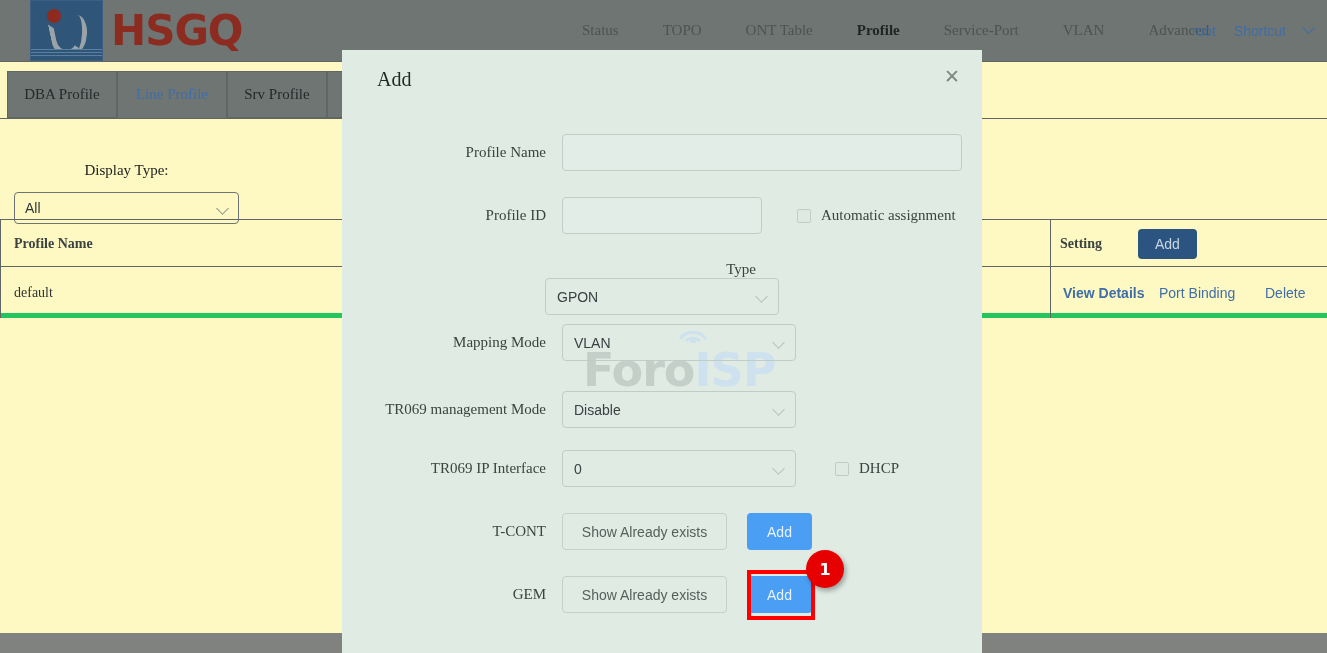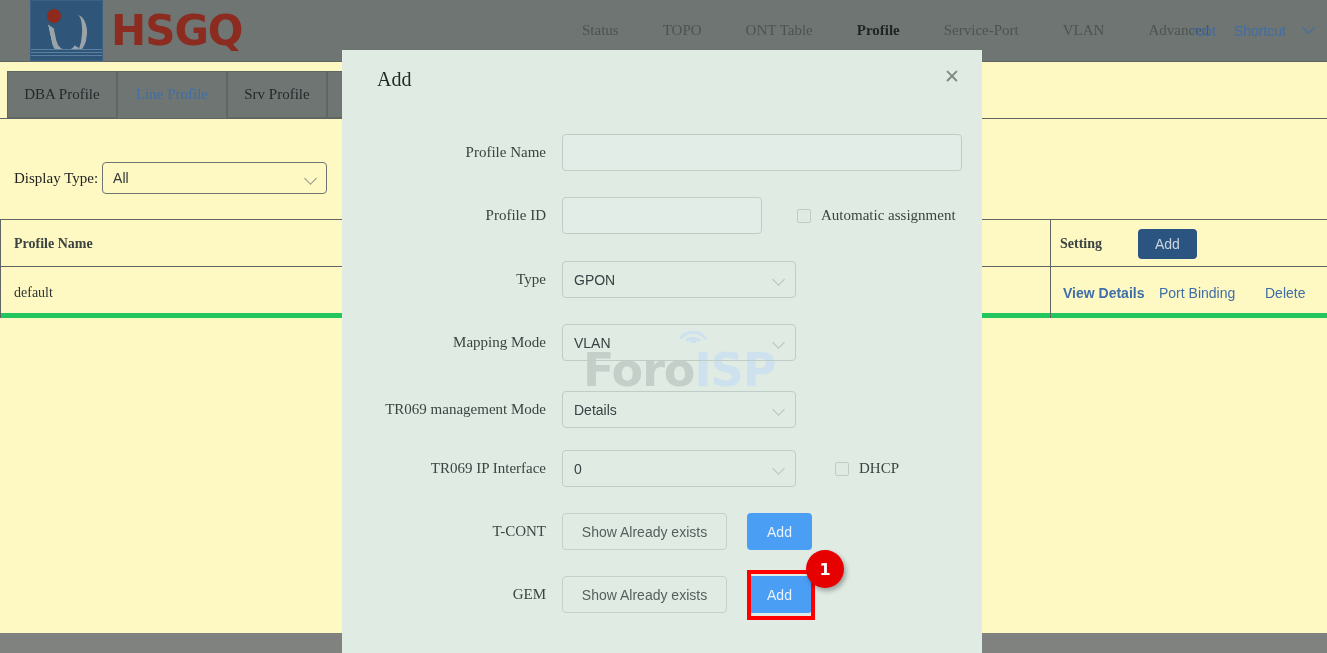--- a/index.html
+++ b/index.html
@@ -101,21 +101,21 @@
   }
   .tab.active { color: #3f6ea8; border-bottom-color: #6e7572; }
   #tabline {
     position: absolute; left: 0; top: 118px; width: 1327px; height: 1px;
     background: #5f6663;
   }
 
   
   #filter-row {
     position: absolute; left: 14px; top: 162px;
-    display: flex; align-items: center; gap: 4px;
+    display: flex; align-items: center; gap: 13px; flex-direction: column;
   }
   #filter-row .flabel { font-size: 15px; color: #222; }
   .select-box {
     border: 1px solid #6d7471; border-radius: 4px;
     height: 32px; display: flex; align-items: center;
     padding: 0 10px; position: relative;
     font-family: "Liberation Sans", sans-serif;
     font-size: 14px; color: #32383a;
     background: transparent;
   }
@@ -373,40 +373,40 @@
     <input class="ftext" style="width: 400px;" placeholder="">
   </div>
 
   <div class="frow" style="top:147px;">
     <div class="flabel2">Profile ID</div>
     <input class="ftext" style="width: 200px;" placeholder="">
     <span class="cbox" style="margin-left:35px;"></span>
     <span class="cblabel">Automatic assignment</span>
   </div>
 
-  <div class="frow" style="top:211px;">
+  <div class="frow" style="top:211px;flex-direction:column;">
     <div class="flabel2">Type</div>
     <div class="fselect">
       <span>GPON</span>
       <span class="arrow2"></span>
     </div>
   </div>
 
   <div class="frow" style="top:274px;">
     <div class="flabel2">Mapping Mode</div>
     <div class="fselect">
       <span>VLAN</span>
       <span class="arrow2"></span>
     </div>
   </div>
 
   <div class="frow" style="top:341px;">
     <div class="flabel2">TR069 management Mode</div>
     <div class="fselect">
-      <span>Details</span>
+      <span>Disable</span>
       <span class="arrow2"></span>
     </div>
   </div>
 
   <div class="frow" style="top:400px;">
     <div class="flabel2">TR069 IP Interface</div>
     <div class="fselect">
       <span>0</span>
       <span class="arrow2"></span>
     </div>

